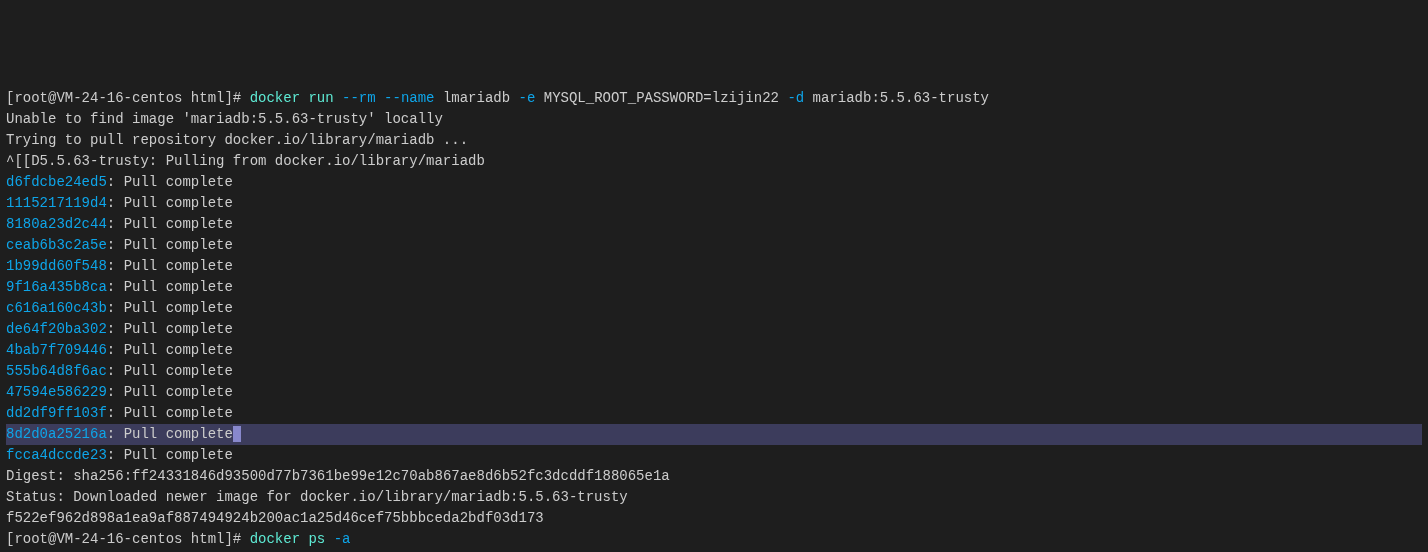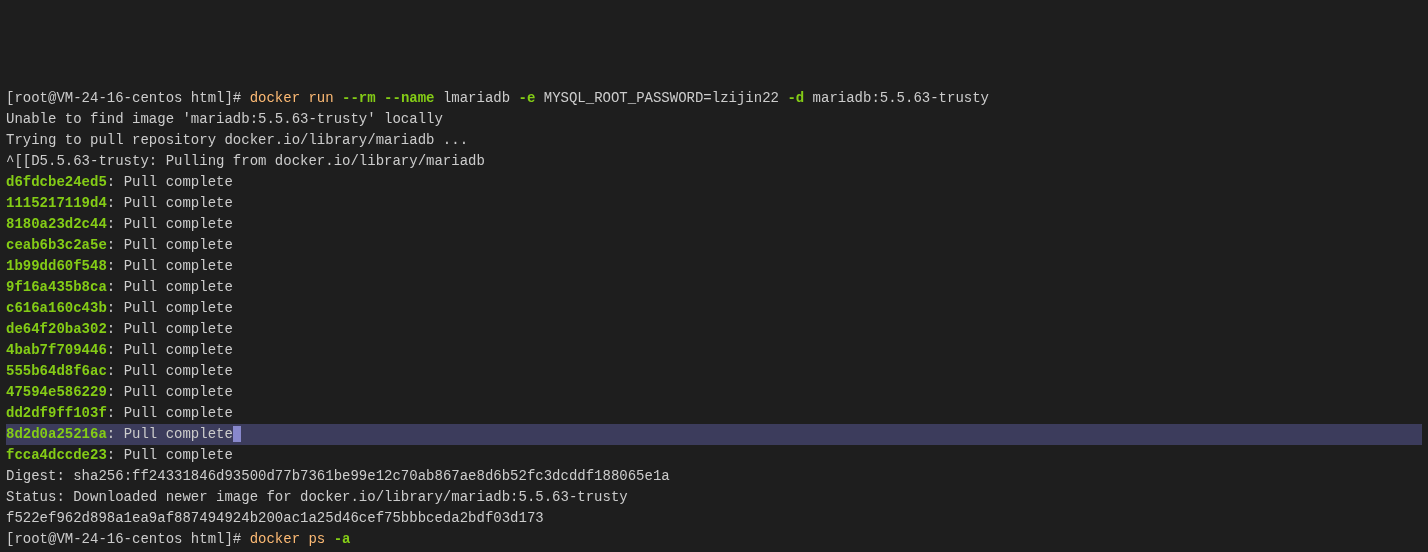--- a/index.html
+++ b/index.html
@@ -11,25 +11,24 @@
       background: #1e1e1e;
       color: #cccccc;
       font-family: 'Consolas', 'Monaco', 'Courier New', monospace;
       font-size: 14px;
       line-height: 1.5;
       padding: 4px 6px;
       white-space: pre;
       overflow-x: auto;
     }
     .cyan {
-      color: #fdba74;
+      color: #5eead4;
     }
     .yellow {
-      color: #84cc16;
-      font-weight: bold;
+      color: #0ea5e9;
     }
     .highlight-line {
       background: #3c3c5c;
       display: inline-block;
       width: 100%;
     }
     .cursor {
       background: #8888cc;
       display: inline-block;
       width: 8px;

